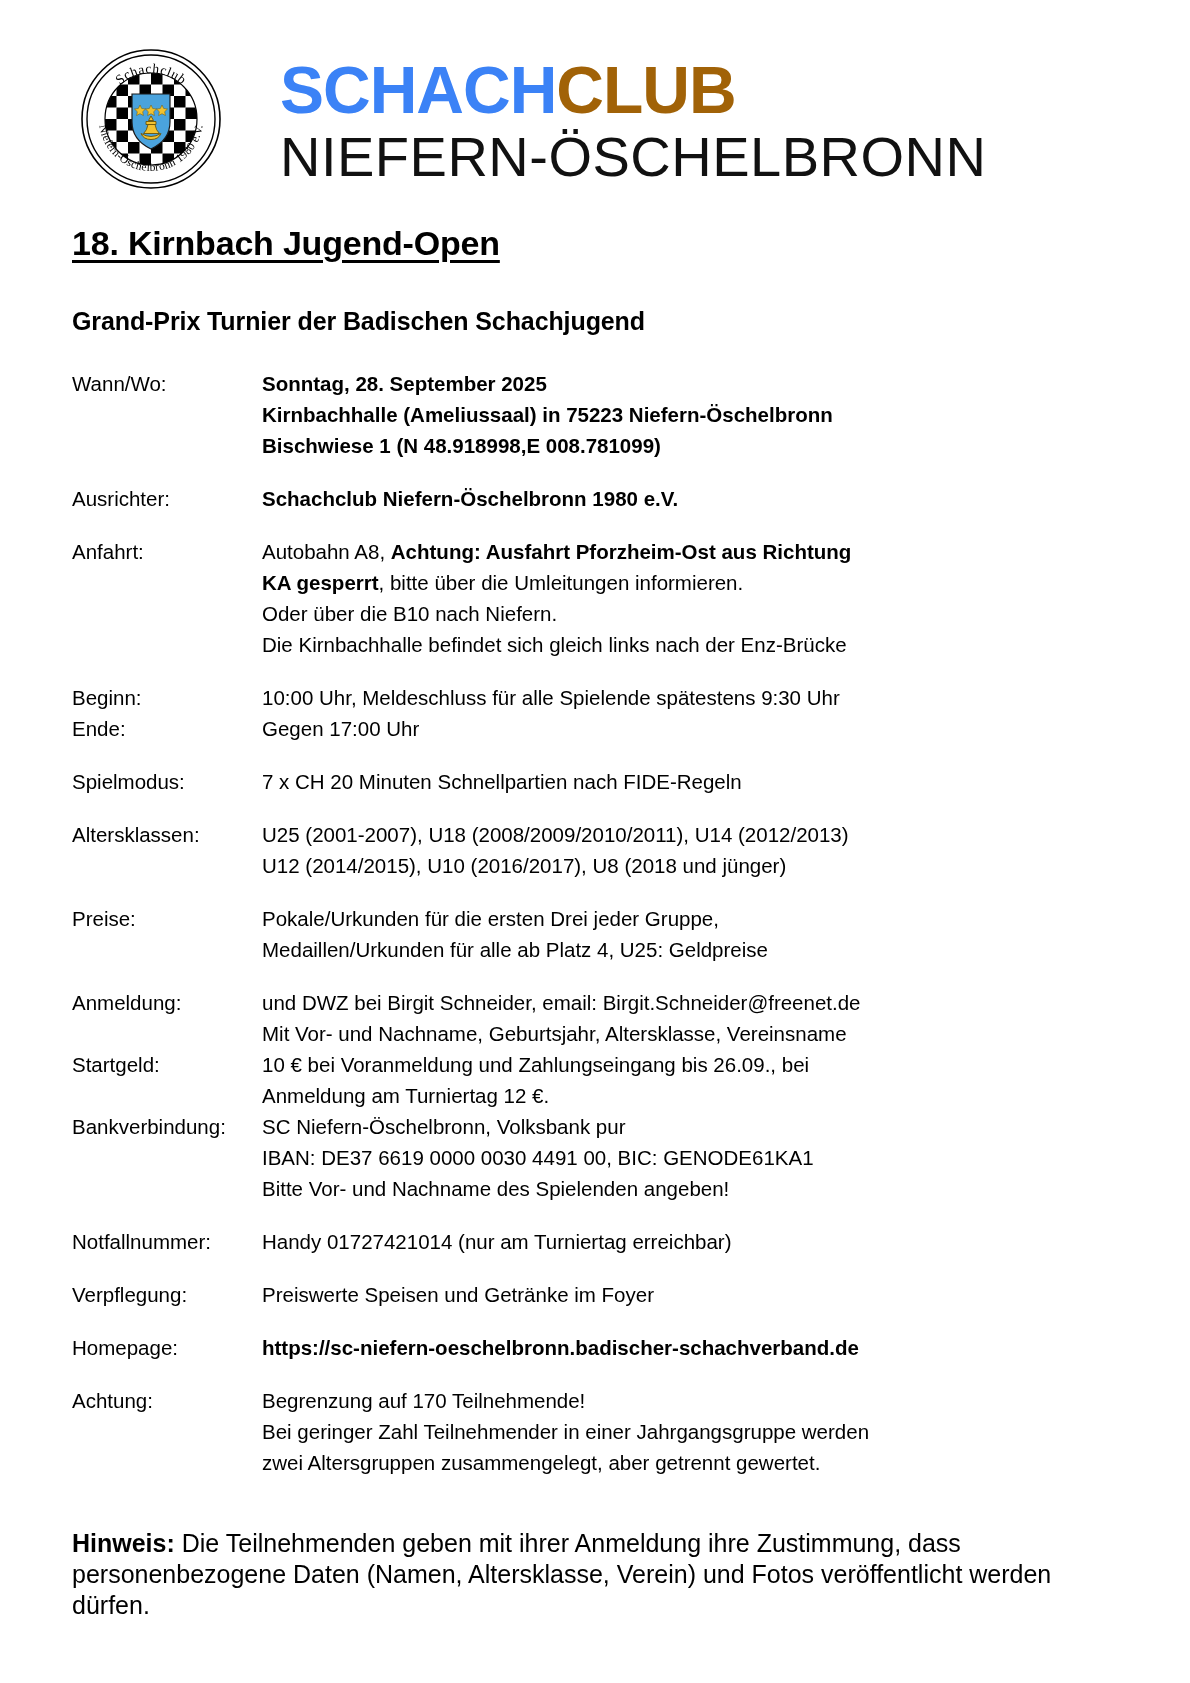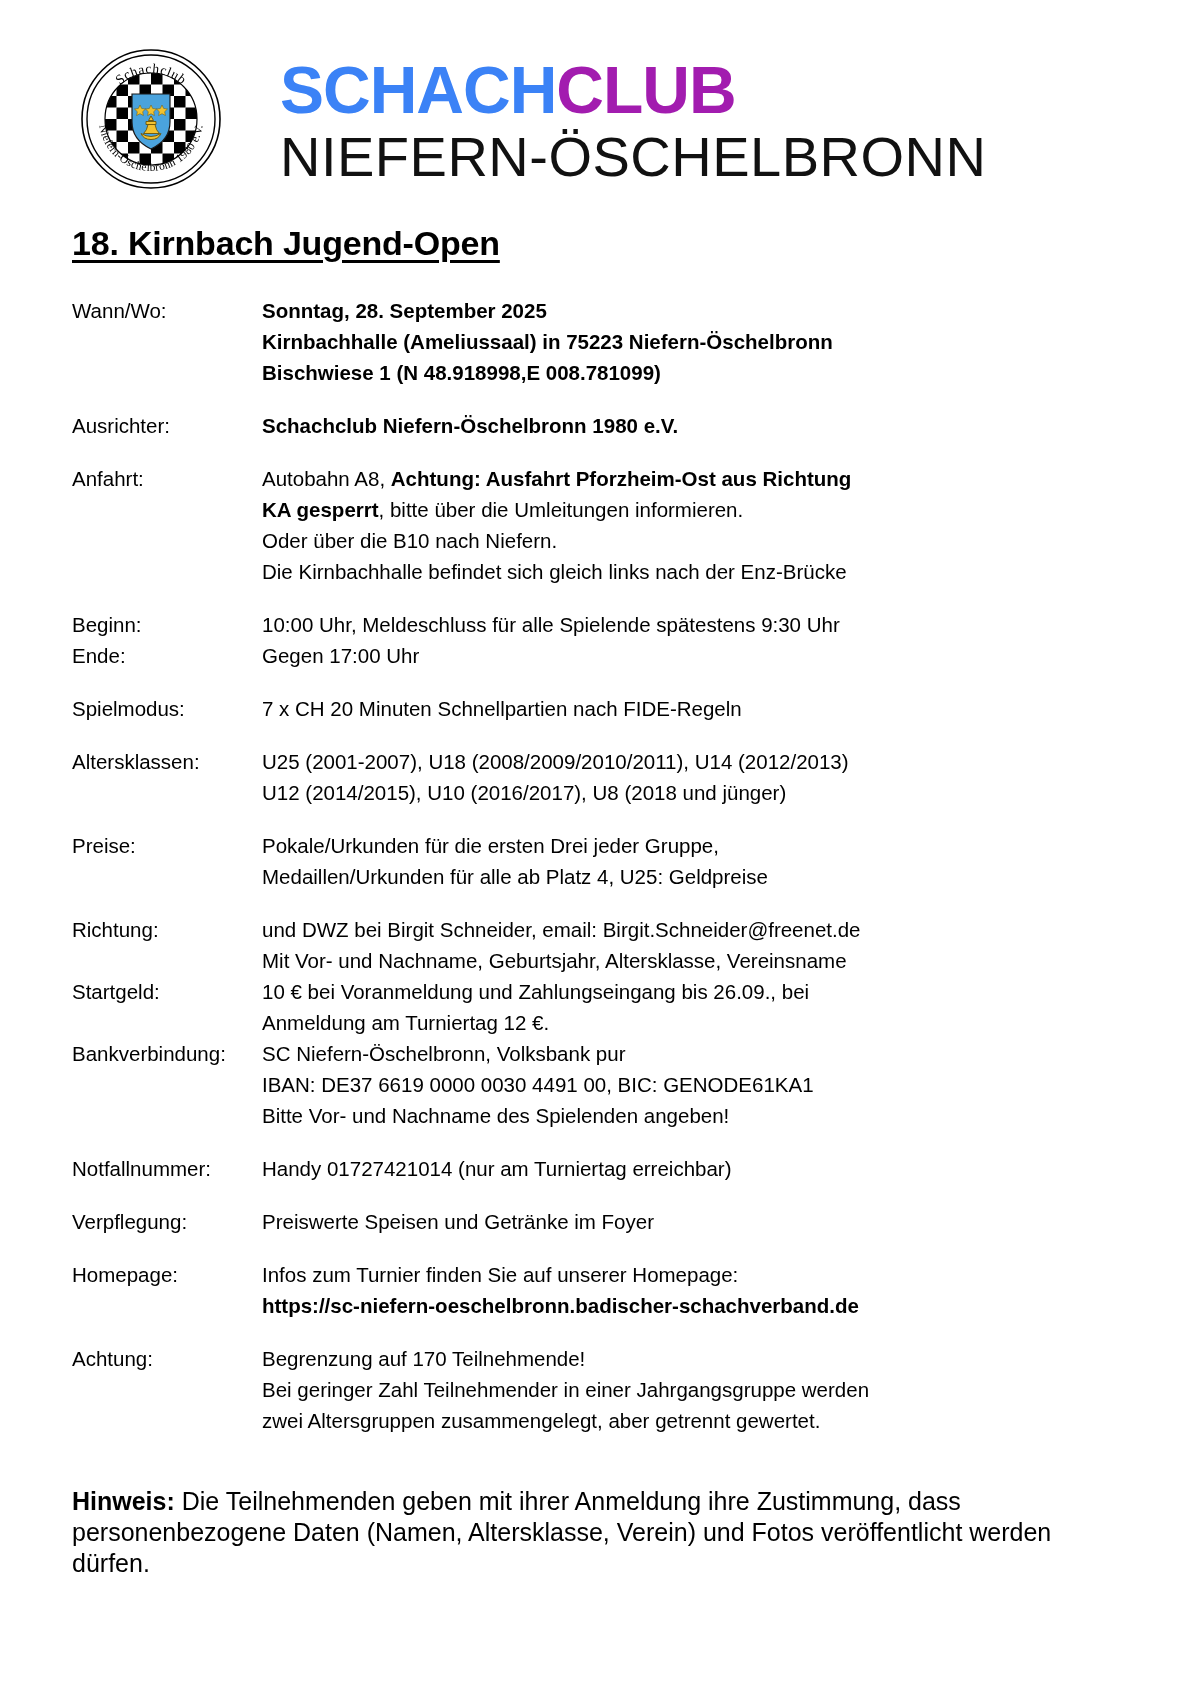--- a/index.html
+++ b/index.html
@@ -44,21 +44,21 @@
     line-height: 1;
     padding-top: 4px;
   }
   .wordmark .line1 {
     font-size: 66px;
     font-weight: bold;
     letter-spacing: -1px;
     white-space: nowrap;
   }
   .wordmark .line1 .blue { color: #3b82f6; }
-  .wordmark .line1 .black { color: #a21caf; }
+  .wordmark .line1 .black { color: #a16207; }
   .wordmark .line2 {
     font-size: 56px;
     font-weight: 400;
     letter-spacing: 0.5px;
     color: #111111;
     margin-top: 6px;
     white-space: nowrap;
   }
 
   
@@ -195,20 +195,21 @@
       </svg>
     </div>
 
     <div class="wordmark">
       <div class="line1"><span class="blue">SCHACH</span><span class="black">CLUB</span></div>
       <div class="line2">NIEFERN-ÖSCHELBRONN</div>
     </div>
   </div>
 
   <h1 class="doc-title">18. Kirnbach Jugend-Open</h1>
+  <h2 class="doc-subtitle">Grand-Prix Turnier der Badischen Schachjugend</h2>
 
   <div class="info-table">
 
     <div class="info-row">
       <div class="info-label">Wann/Wo:</div>
       <div class="info-value bold">
         <span class="ln">Sonntag, 28. September 2025</span>
         <span class="ln">Kirnbachhalle (Ameliussaal) in 75223 Niefern-Öschelbronn</span>
         <span class="ln">Bischwiese 1 (N 48.918998,E 008.781099)</span>
       </div>
@@ -262,21 +263,21 @@
 
     <div class="info-row">
       <div class="info-label">Preise:</div>
       <div class="info-value">
         <span class="ln">Pokale/Urkunden für die ersten Drei jeder Gruppe,</span>
         <span class="ln">Medaillen/Urkunden für alle ab Platz 4, U25: Geldpreise</span>
       </div>
     </div>
 
     <div class="info-row tight">
-      <div class="info-label">Richtung:</div>
+      <div class="info-label">Anmeldung:</div>
       <div class="info-value">
         <span class="ln">und DWZ bei Birgit Schneider, email: Birgit.Schneider@freenet.de</span>
         <span class="ln">Mit Vor- und Nachname, Geburtsjahr, Altersklasse, Vereinsname</span>
       </div>
     </div>
 
     <div class="info-row tight">
       <div class="info-label">Startgeld:</div>
       <div class="info-value">
         <span class="ln">10 € bei Voranmeldung und Zahlungseingang bis 26.09., bei</span>
@@ -303,21 +304,20 @@
     <div class="info-row">
       <div class="info-label">Verpflegung:</div>
       <div class="info-value">
         <span class="ln">Preiswerte Speisen und Getränke im Foyer</span>
       </div>
     </div>
 
     <div class="info-row">
       <div class="info-label">Homepage:</div>
       <div class="info-value">
-        <span class="ln">Infos zum Turnier finden Sie auf unserer Homepage:</span>
         <span class="ln"><b>https://sc-niefern-oeschelbronn.badischer-schachverband.de</b></span>
       </div>
     </div>
 
     <div class="info-row">
       <div class="info-label">Achtung:</div>
       <div class="info-value">
         <span class="ln">Begrenzung auf 170 Teilnehmende!</span>
         <span class="ln">Bei geringer Zahl Teilnehmender in einer Jahrgangsgruppe werden</span>
         <span class="ln">zwei Altersgruppen zusammengelegt, aber getrennt gewertet.</span>

